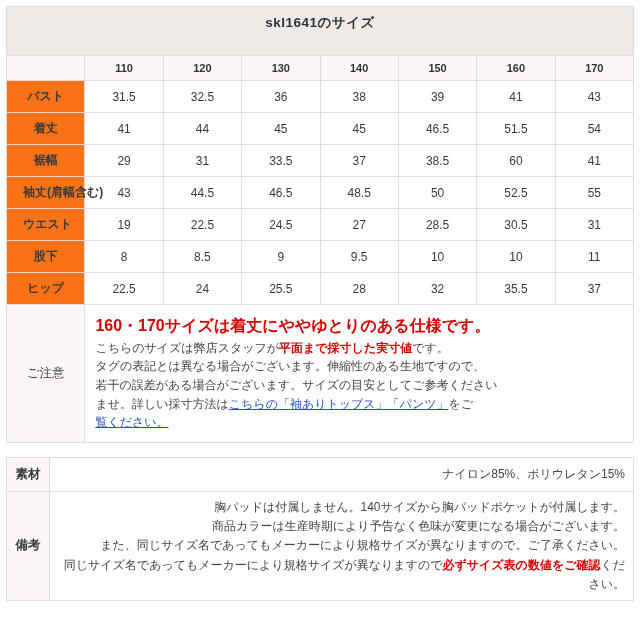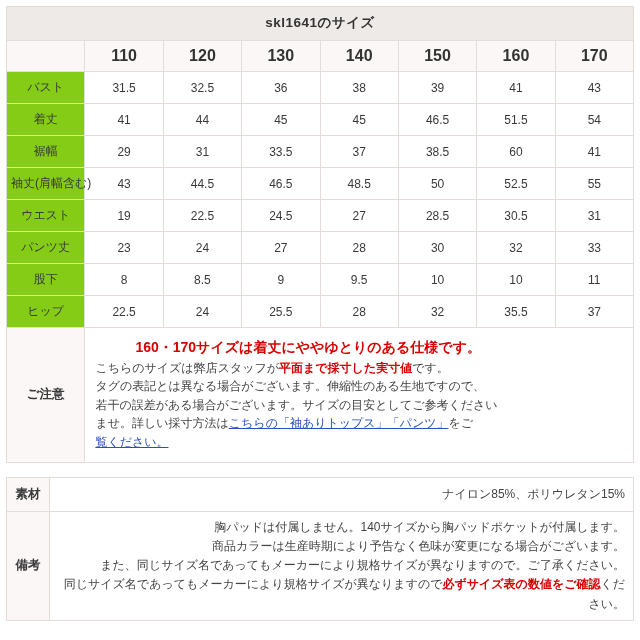--- a/index.html
+++ b/index.html
@@ -28,72 +28,71 @@
   }
   .size-table td, .size-table th {
     border: 1px solid #e3dcd8;
   }
   .title-cell {
     background: #eeeae8;
     text-align: center;
     font-weight: bold;
     font-size: 13.5px;
     color: #333333;
-    padding: 7px 0 8px 0;
+    padding: 7px 0 23px 0;
     letter-spacing: 0.5px;
   }
   .head-label {
     background: #faf7f6;
   }
   .head-size {
     background: #faf7f6;
     text-align: center;
     font-weight: bold;
-    font-size: 16px;
+    font-size: 11px;
     color: #333333;
     padding: 6px 0;
     margin-top: 19px;
   }
   .row-label {
-    background: #84cc16;
+    background: #f97316;
+    text-align: center;
+    font-weight: bold;
+    font-size: 12px;
+    color: #3a3a3a;
+    padding: 7px 16px;
+    white-space: nowrap;
+  }
+  .cell {
+    background: #ffffff;
+    text-align: center;
+    font-size: 12px;
+    color: #3a3a3a;
+    padding: 7px 0;
+  }
+  .note-label {
+    background: #faf7f6;
     text-align: center;
     font-weight: normal;
-    font-size: 12px;
-    color: #3a3a3a;
-    padding: 7px 4px;
-    white-space: nowrap;
-  }
-  .cell {
-    background: #ffffff;
-    text-align: center;
-    font-size: 12px;
-    color: #3a3a3a;
-    padding: 7px 0;
-  }
-  .note-label {
-    background: #faf7f6;
-    text-align: center;
-    font-weight: bold;
     font-size: 12.5px;
     color: #3a3a3a;
     vertical-align: middle;
   }
   .note-body {
     background: #ffffff;
     padding: 9px 10px 10px 10px;
     line-height: 1.55;
     font-size: 12px;
     color: #444444;
     text-align: left;
   }
   .note-red {
     color: #d60000;
     font-weight: bold;
-    font-size: 14px;
-    margin-left: 40px;
+    font-size: 16px;
   }
   .red-inline {
     color: #d60000;
     font-weight: bold;
   }
   .link {
     color: #2a4fc2;
     text-decoration: underline;
     cursor: pointer;
   }
@@ -194,30 +193,20 @@
         <td class="row-label">ウエスト</td>
         <td class="cell">19</td>
         <td class="cell">22.5</td>
         <td class="cell">24.5</td>
         <td class="cell">27</td>
         <td class="cell">28.5</td>
         <td class="cell">30.5</td>
         <td class="cell">31</td>
       </tr>
 
-      <tr>
-        <td class="row-label">パンツ丈</td>
-        <td class="cell">23</td>
-        <td class="cell">24</td>
-        <td class="cell">27</td>
-        <td class="cell">28</td>
-        <td class="cell">30</td>
-        <td class="cell">32</td>
-        <td class="cell">33</td>
-      </tr>
 
       <tr>
         <td class="row-label">股下</td>
         <td class="cell">8</td>
         <td class="cell">8.5</td>
         <td class="cell">9</td>
         <td class="cell">9.5</td>
         <td class="cell">10</td>
         <td class="cell">10</td>
         <td class="cell">11</td>

